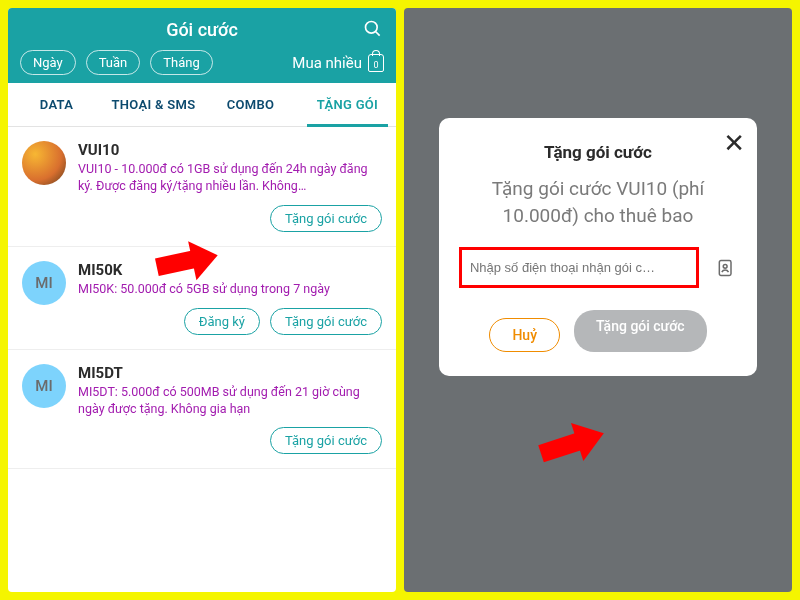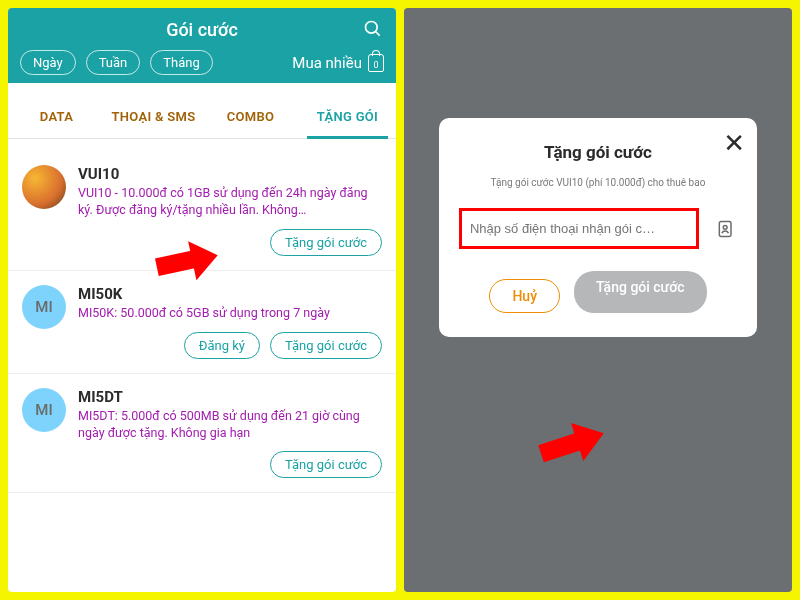--- a/index.html
+++ b/index.html
@@ -1,37 +1,37 @@
 <!DOCTYPE html>
 <html><head>
 <meta charset="utf-8">
 <style>
   * { box-sizing: border-box; margin: 0; padding: 0; }
   body { font-family: -apple-system, Roboto, Arial, sans-serif; background: #f5f500; width: 800px; height: 600px; overflow: hidden; }
   .frame { display: flex; width: 800px; height: 600px; padding: 8px; gap: 8px; }
   .panel { background: #fff; border-radius: 4px; overflow: hidden; position: relative; }
-  .panel-left { width: 50%; display: flex; flex-direction: column; gap: 12px; }
+  .panel-left { width: 50%; display: flex; flex-direction: column; }
   .panel-right { width: 50%; background: #6b6f72; display: flex; align-items: flex-start; justify-content: center; padding-top: 110px; }
 
   
   .hdr { background: #1aa2a4; color: #fff; padding: 10px 12px 8px 12px; }
   .hdr-row1 { display: flex; align-items: center; justify-content: space-between; }
   .hdr-title { font-size: 18px; font-weight: 500; flex: 1; text-align: center; }
   .search-btn { width: 22px; height: 22px; display: flex; align-items: center; justify-content: center; }
   .search-btn svg { stroke: #fff; }
   .hdr-row2 { display: flex; align-items: center; gap: 10px; margin-top: 10px; }
   .chip { border: 1.5px solid rgba(255,255,255,0.75); color: #fff; padding: 4px 12px; border-radius: 14px; font-size: 13px; }
   .spacer { flex: 1; }
   .mua { display: flex; align-items: center; gap: 6px; font-size: 15px; }
   .bag { width: 16px; height: 18px; border: 1.5px solid #fff; border-radius: 3px 3px 2px 2px; display: flex; align-items: flex-end; justify-content: center; font-size: 9px; padding-bottom: 1px; position: relative; }
   .bag::before { content:""; position:absolute; top:-5px; left:3px; right:3px; height:5px; border:1.5px solid #fff; border-bottom:none; border-radius: 5px 5px 0 0; }
 
   
   .tabs { display: flex; border-bottom: 1px solid #e3e3e3; }
-  .tab { flex: 1; text-align: center; padding: 14px 4px; font-size: 13px; font-weight: 600; color: #a16207; letter-spacing: 0.3px; }
+  .tab { flex: 1; text-align: center; padding: 14px 4px; font-size: 13px; font-weight: 600; color: #0c4a6e; letter-spacing: 0.3px; }
   .tab.active { color: #1aa2a4; position: relative; }
   .tab.active::after { content:""; position:absolute; left:8px; right:8px; bottom:-1px; height:3px; background:#1aa2a4; }
 
   
   .list { flex: 1; overflow: hidden; }
   .item { display: flex; gap: 12px; padding: 14px 14px 14px 14px; border-bottom: 1px solid #eee; position: relative; }
   .avatar { width: 44px; height: 44px; border-radius: 22px; background: #7dd3fc; color:#6b6b6b; display:flex; align-items:center; justify-content:center; font-size:15px; font-weight:500; flex-shrink:0; }
   .avatar.img { background: radial-gradient(circle at 30% 30%, #f7b733, #d96f2e 60%, #5b3a1c); }
   .item-body { flex:1; min-width:0; }
   .item-title { font-weight: 700; font-size: 15px; color:#2b2b2b; }
@@ -44,21 +44,21 @@
   .arrow .shaft { position:absolute; background:#ff0000; }
   .arrow .head { position:absolute; width:0; height:0; }
   .arrow-left { top: 232px; left: 148px; transform: rotate(-12deg); }
   .arrow-left .shaft { width:38px; height:18px; top:12px; left:0; }
   .arrow-left .head { left:36px; top:2px; border-left:26px solid #ff0000; border-top:20px solid transparent; border-bottom:20px solid transparent; }
 
   
   .modal { background:#fff; border-radius:10px; width: 82%; padding: 24px 20px 24px 20px; position:relative; }
   .modal-close { position:absolute; top:10px; right:12px; font-size:26px; color:#2b2b2b; font-weight:300; }
   .modal-title { font-weight:700; font-size:17px; text-align:center; color:#2b2b2b; margin-bottom:14px; }
-  .modal-sub { font-size:10px; color:#7a7a7a; text-align:center; line-height:1.4; margin-bottom:18px; padding: 0 8px; }
+  .modal-sub { font-size:19px; color:#7a7a7a; text-align:center; line-height:1.4; margin-bottom:18px; padding: 0 8px; }
   .input-row { display:flex; align-items:center; gap:16px; margin-bottom:22px; }
   .input-wrap { flex:1; border:3px solid #ff0000; padding:2px; }
   .input { width:100%; border:none; outline:none; font-size:13px; color:#bdbdbd; padding:8px 6px; }
   .contact-icon { width:22px; height:22px; display:flex; align-items:center; justify-content:center; }
   .contact-icon svg { stroke:#6b6b6b; fill:none; }
   .modal-actions { display:flex; gap:14px; justify-content:center; }
   .btn { padding:8px 22px; border-radius:20px; font-size:14px; font-weight:500; }
   .btn-cancel { border:1.5px solid #f08c00; color:#f08c00; background:#fff;margin-top:8px; }
   .btn-confirm { background:#b5b7b9; color:#fff; border:none; }
 

